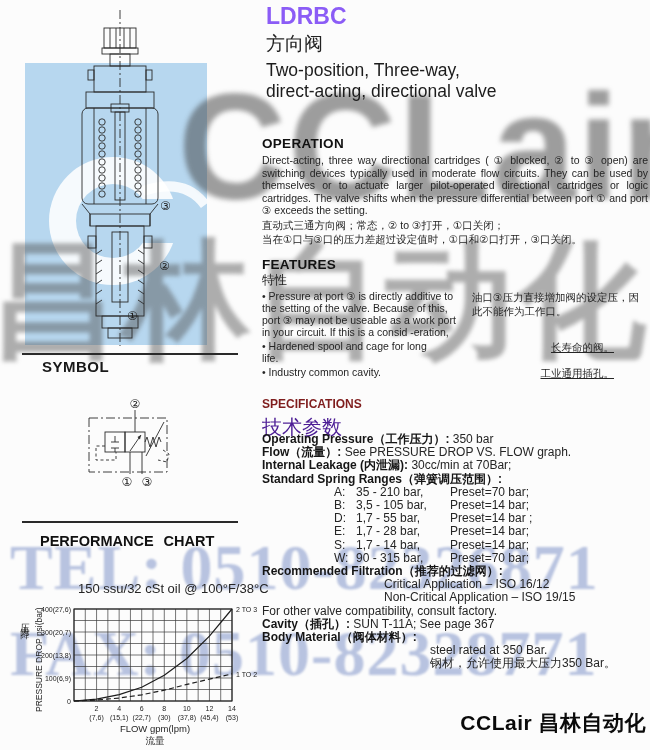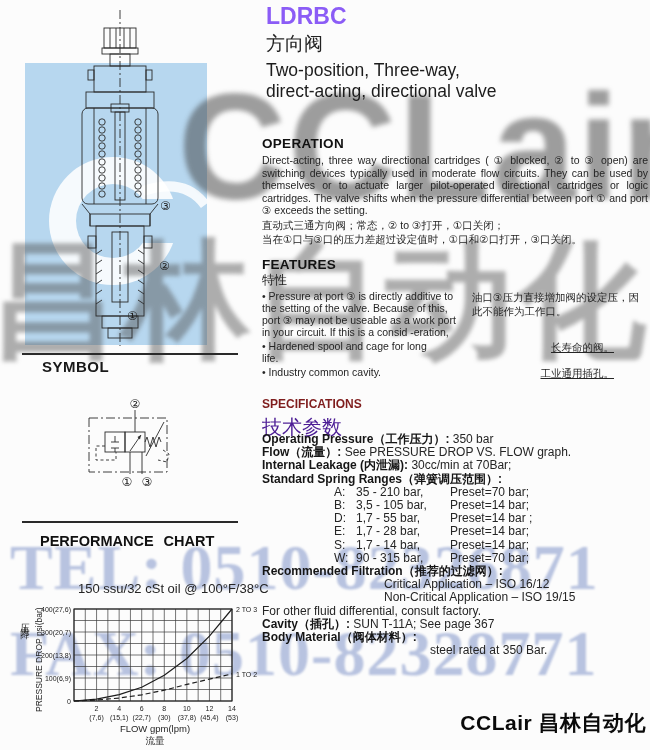--- a/index.html
+++ b/index.html
@@ -283,20 +283,21 @@
       <div class="spec-line"><b>Standard Spring Ranges（弹簧调压范围）:</b></div>
       <div class="spec-line spring-row"><span class="code">A:</span><span class="range">35 - 210 bar,</span><span class="preset">Preset=70 bar;</span></div>
       <div class="spec-line spring-row"><span class="code">B:</span><span class="range">3,5 - 105 bar,</span><span class="preset">Preset=14 bar;</span></div>
       <div class="spec-line spring-row"><span class="code">D:</span><span class="range">1,7 - 55 bar,</span><span class="preset">Preset=14 bar ;</span></div>
       <div class="spec-line spring-row"><span class="code">E:</span><span class="range">1,7 - 28 bar,</span><span class="preset">Preset=14 bar;</span></div>
       <div class="spec-line spring-row"><span class="code">S:</span><span class="range">1,7 - 14 bar,</span><span class="preset">Preset=14 bar;</span></div>
       <div class="spec-line spring-row"><span class="code">W:</span><span class="range">90 - 315 bar,</span><span class="preset">Preset=70 bar;</span></div>
       <div class="spec-line"><b>Recommended Filtration（推荐的过滤网）:</b></div>
       <div class="spec-line ind2">Critical Application – ISO 16/12</div>
       <div class="spec-line ind2">Non-Critical Application – ISO 19/15</div>
-      <div class="spec-line">For other fluid differential, consult factory.</div>
+      <div class="spec-line">For other valve compatibility, consult factory.</div>
       <div class="spec-line"><b>Cavity（插孔）: </b>SUN T-11A; See page 367</div>
       <div class="spec-line"><b>Body Material（阀体材料）:</b></div>
       <div class="spec-line ind3">steel rated at 350 Bar.</div>
+      <div class="spec-line ind3">钢材，允许使用最大压力350 Bar。</div>
     </div>
 
   <div class="abs footer-brand" style="left:440px;top:709px;width:206px;text-align:right;">CCLair 昌林自动化</div>
 </div>
 
 </body></html>

